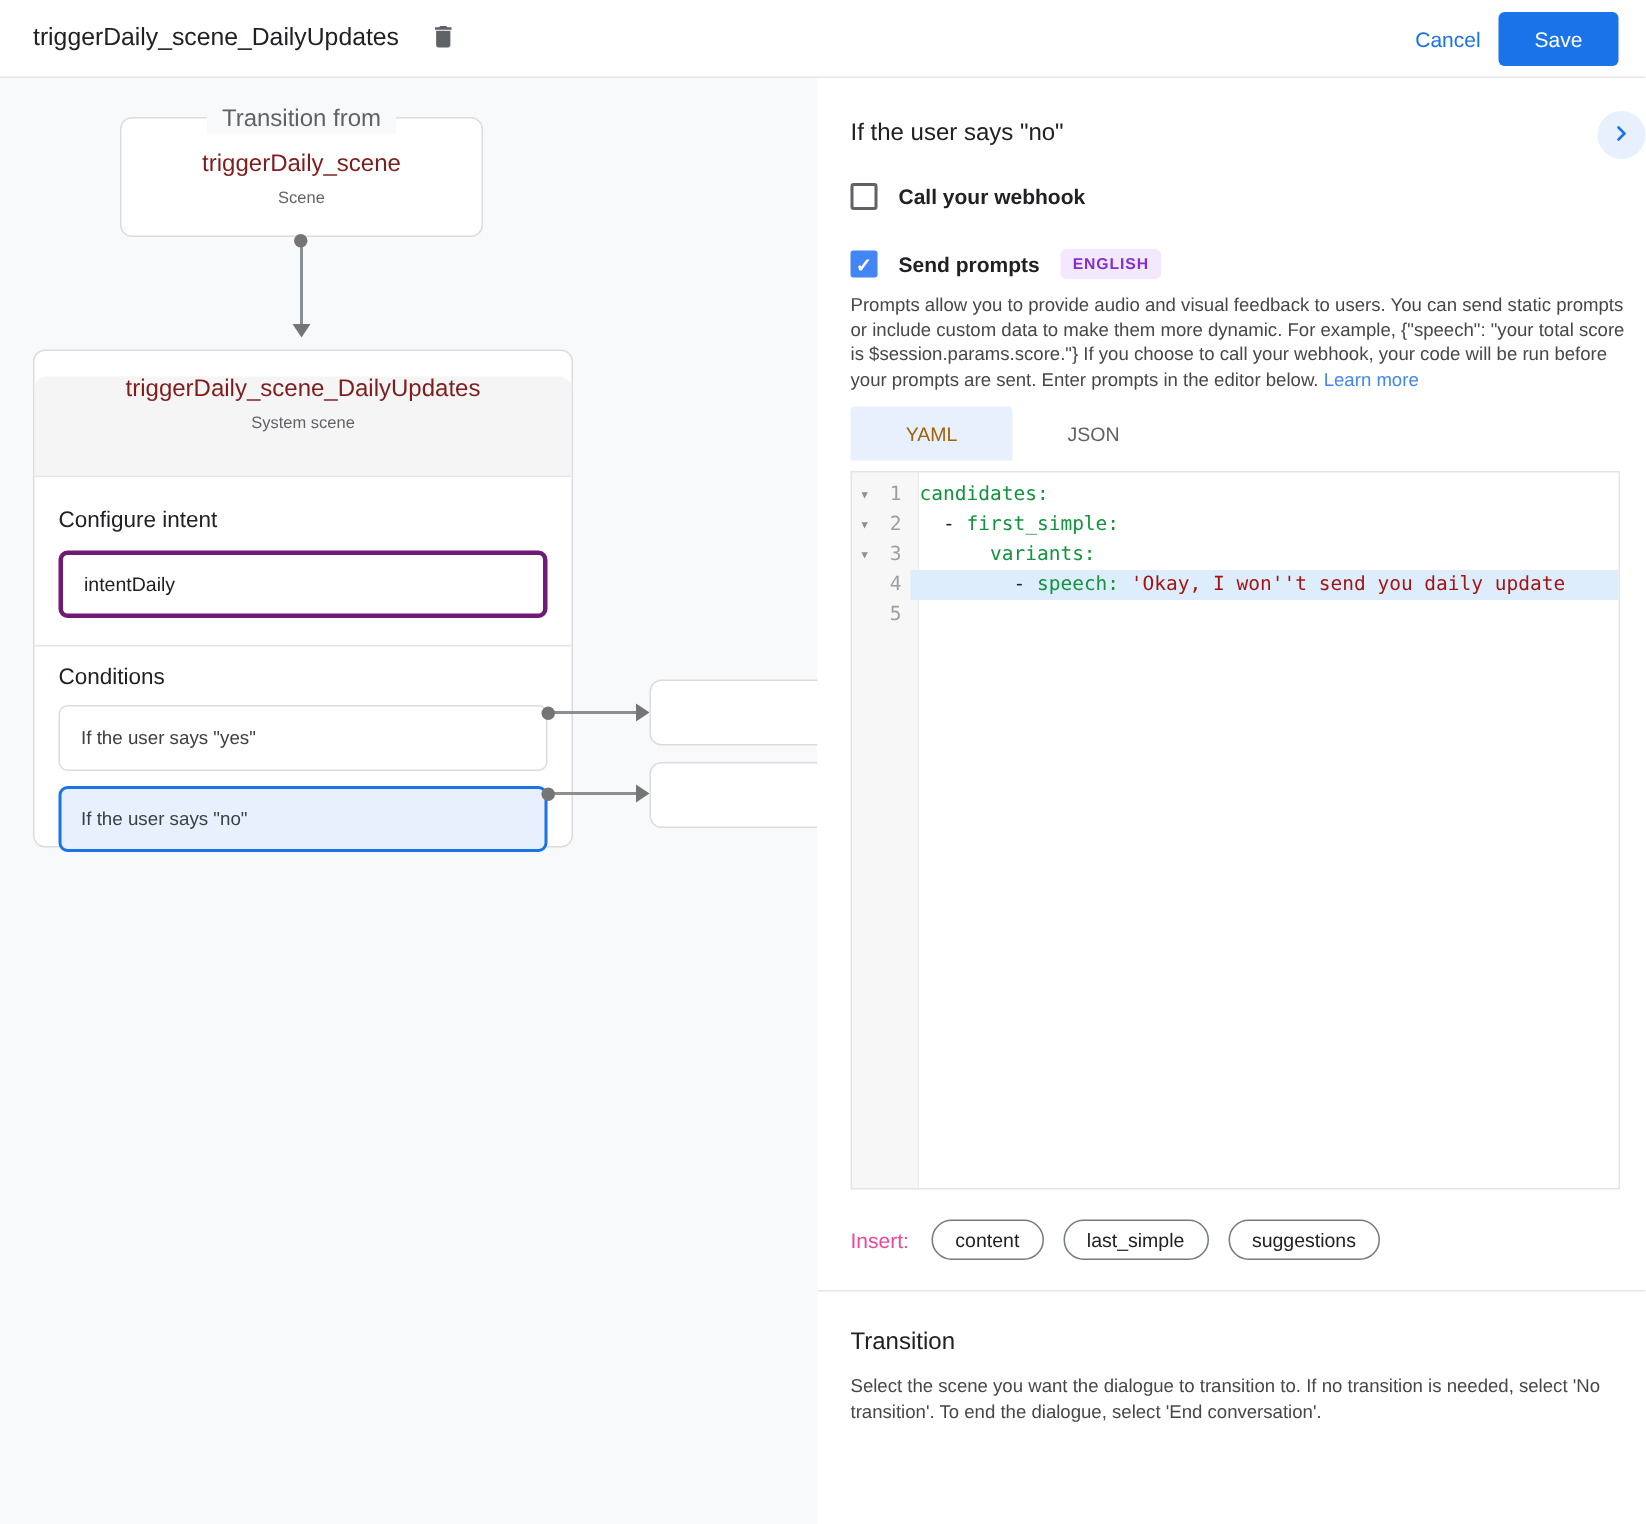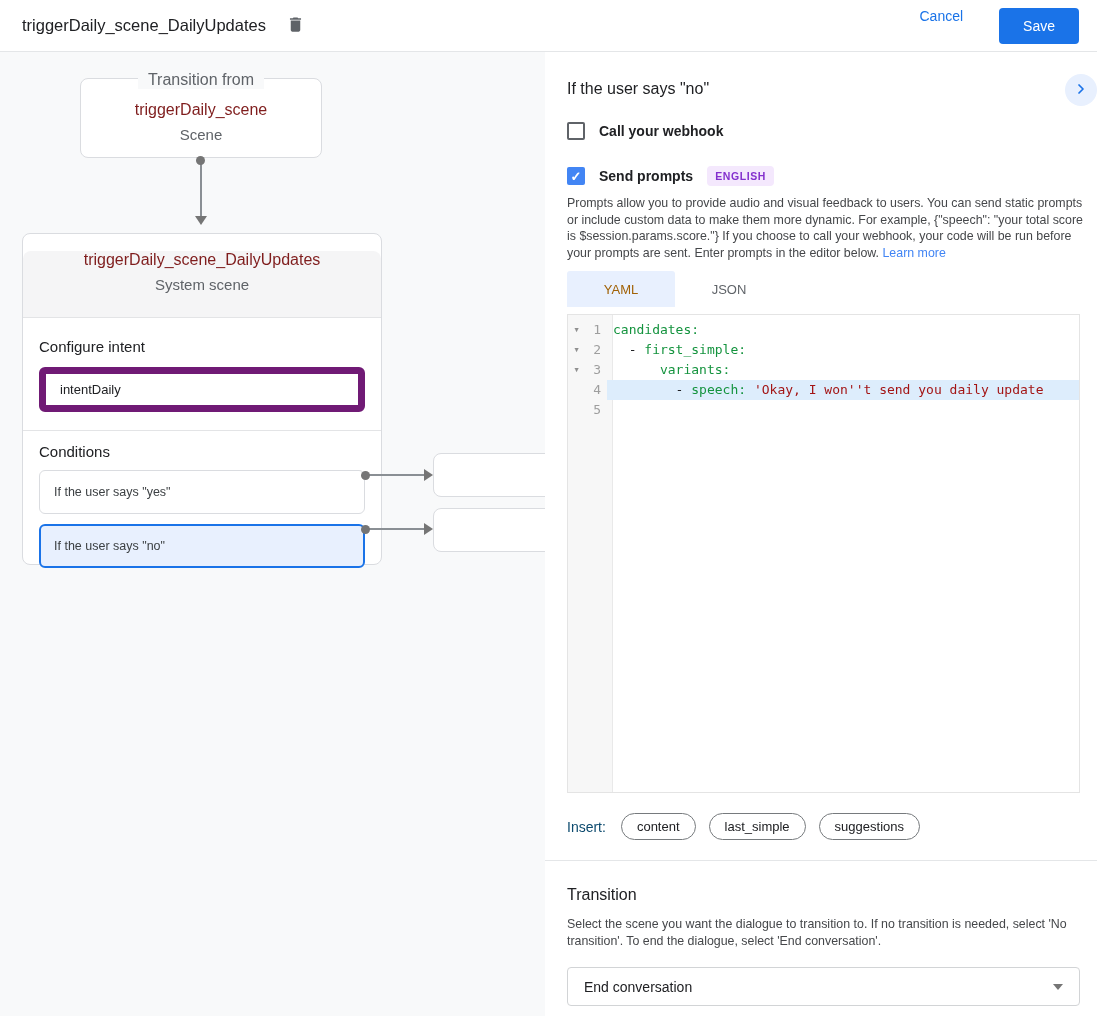--- a/index.html
+++ b/index.html
@@ -2,39 +2,39 @@
 <html><head>
 <meta charset="utf-8">
 <style>
   * { margin:0; padding:0; box-sizing:border-box; }
   html,body { width:1097px; height:1016px; background:#fff; font-family:"Liberation Sans", sans-serif; color:#202124; overflow:hidden; }
 
   
   .topbar { position:absolute; left:0; top:0; width:1097px; height:52px; background:#fff; border-bottom:1px solid #e4e6e8; display:flex; align-items:center; z-index:30; }
   .topbar-title { margin-left:22px; font-size:16.5px; font-weight:500; color:#202124; }
   .trash-btn { margin-left:18px; width:24px; height:24px; border:none; background:none; cursor:pointer; color:#5f6368; display:flex; align-items:center; justify-content:center; }
-  .topbar-actions { margin-left:auto; display:flex; align-items:flex-start; gap:36px; margin-right:18px; }
+  .topbar-actions { margin-left:auto; display:flex; align-items:center; gap:12px; margin-right:18px; }
   .cancel-link { color:#1a73e8; font-size:14px; font-weight:500; background:none; border:none; cursor:pointer; font-family:inherit; }
   .save-btn { background:#1a73e8; color:#fff; font-size:14px; font-weight:500; border:none; border-radius:4px; height:36px; padding:0 24px; cursor:pointer; font-family:inherit; }
 
   
   .canvas { position:absolute; left:0; top:52px; width:545px; height:964px; background:#f8f9fa; overflow:hidden; }
   .legend-box { position:absolute; background:#fff; border:1px solid #dadce0; border-radius:8px; }
   .legend { position:absolute; top:-8px; left:0; right:0; text-align:center; }
   .legend span { display:inline-block; background:#f8f9fa; padding:0 10px; font-size:16px; color:#5f6368; }
   .from-box { left:80px; top:26px; width:242px; height:80px; text-align:center; }
   .node-title { font-size:16px; color:#7f1d1d; margin-top:22px; }
-  .node-sub { font-size:15px; color:#5f6368; margin-top:7px; }
+  .node-sub { font-size:11px; color:#5f6368; margin-top:7px; }
 
   .to-box { left:22px; top:181px; width:360px; height:332px; }
   .to-header { height:67px; background:#f5f5f6; border-bottom:1px solid #e3e4e6; border-radius:8px 8px 0 0; text-align:center; }
   .to-header .node-title { margin-top:17px; }
   .to-body { padding:0 16px; }
   .section-h { font-size:15px; color:#202124; margin-top:20px; }
-  .intent-input { margin-top:12px; height:45px; border:7px solid #701a75; border-radius:6px; background:#fff; display:flex; align-items:center; padding-left:14px; font-size:13px; color:#202124; }
+  .intent-input { margin-top:12px; height:45px; border:3px solid #701a75; border-radius:6px; background:#fff; display:flex; align-items:center; padding-left:14px; font-size:13px; color:#202124; }
   .inner-divider { border-top:1px solid #e3e4e6; margin:18px -16px 0; }
   .cond-h { margin-top:12px; }
   .cond-row { margin-top:10px; height:44px; border:1px solid #dadce0; border-radius:6px; background:#fff; display:flex; align-items:center; padding-left:14px; font-size:12.5px; color:#3c4043; cursor:pointer; }
   .cond-row.selected { border:2px solid #1a73e8; background:#e8f0fe; padding-left:13px; }
   .cond-row:first-of-type { margin-top:12px; }
 
   .target-box { position:absolute; background:#fff; border:1px solid #dadce0; border-radius:8px; width:120px; height:44px; }
 
   .dot { position:absolute; width:9px; height:9px; border-radius:50%; background:#757575; z-index:5; }
   .vline { position:absolute; width:2px; background:#8a8f94; }
@@ -67,21 +67,21 @@
   .ed-row { display:flex; height:20px; line-height:20px; }
   .ed-fold { width:17px; text-align:center; font-size:7px; color:#8f8f8f; flex:0 0 auto; }
   .ed-num { width:22px; text-align:right; color:#9e9e9e; flex:0 0 auto; padding-right:6px; }
   .ed-code { flex:1; white-space:pre; padding-left:6px; overflow:hidden; }
   .ed-row.hl .ed-code { background:#ddedfc; }
   .tk-key { color:#14933e; }
   .tk-string { color:#a31515; }
   .tk-plain { color:#202124; }
 
   .insert-row { position:absolute; left:22px; top:761px; display:flex; align-items:center; gap:13px; }
-  .insert-label { font-size:14px; color:#0c4a6e; margin-right:2px; }
+  .insert-label { font-size:14px; color:#ec4899; margin-right:2px; }
   .chip { height:27px; border:1px solid #767a7d; border-radius:14px; background:#fff; display:flex; align-items:center; padding:0 15px; font-size:13px; color:#202124; cursor:pointer; font-family:inherit; }
 
   .panel-divider { position:absolute; left:0; top:808px; width:552px; border-top:1px solid #e4e6e8; }
   .trans-title { position:absolute; left:22px; top:834px; font-size:16px; color:#202124; }
   .trans-desc { position:absolute; left:22px; top:864px; width:516px; font-size:12.4px; line-height:16.6px; color:#45474a; }
   .trans-select { position:absolute; left:22px; top:915px; width:513px; height:39px; border:1px solid #d2d4d6; border-radius:4px; background:#fff; display:flex; align-items:center; padding:0 16px; font-size:14px; color:#202124; cursor:pointer; }
   .select-caret { margin-left:auto; width:0; height:0; border-left:5px solid transparent; border-right:5px solid transparent; border-top:6px solid #757575; }
 </style>
 </head>
 <body>
@@ -201,17 +201,13 @@
     <button class="chip">content</button>
     <button class="chip">last_simple</button>
     <button class="chip">suggestions</button>
   </div>
 
   <div class="panel-divider"></div>
 
   <div class="trans-title">Transition</div>
   <p class="trans-desc">Select the scene you want the dialogue to transition to. If no transition is needed, select 'No transition'. To end the dialogue, select 'End conversation'.</p>
 
-  <div class="trans-select">
-    <span>End conversation</span>
-    <span class="select-caret"></span>
-  </div>
 </div>
 
 </body></html>

